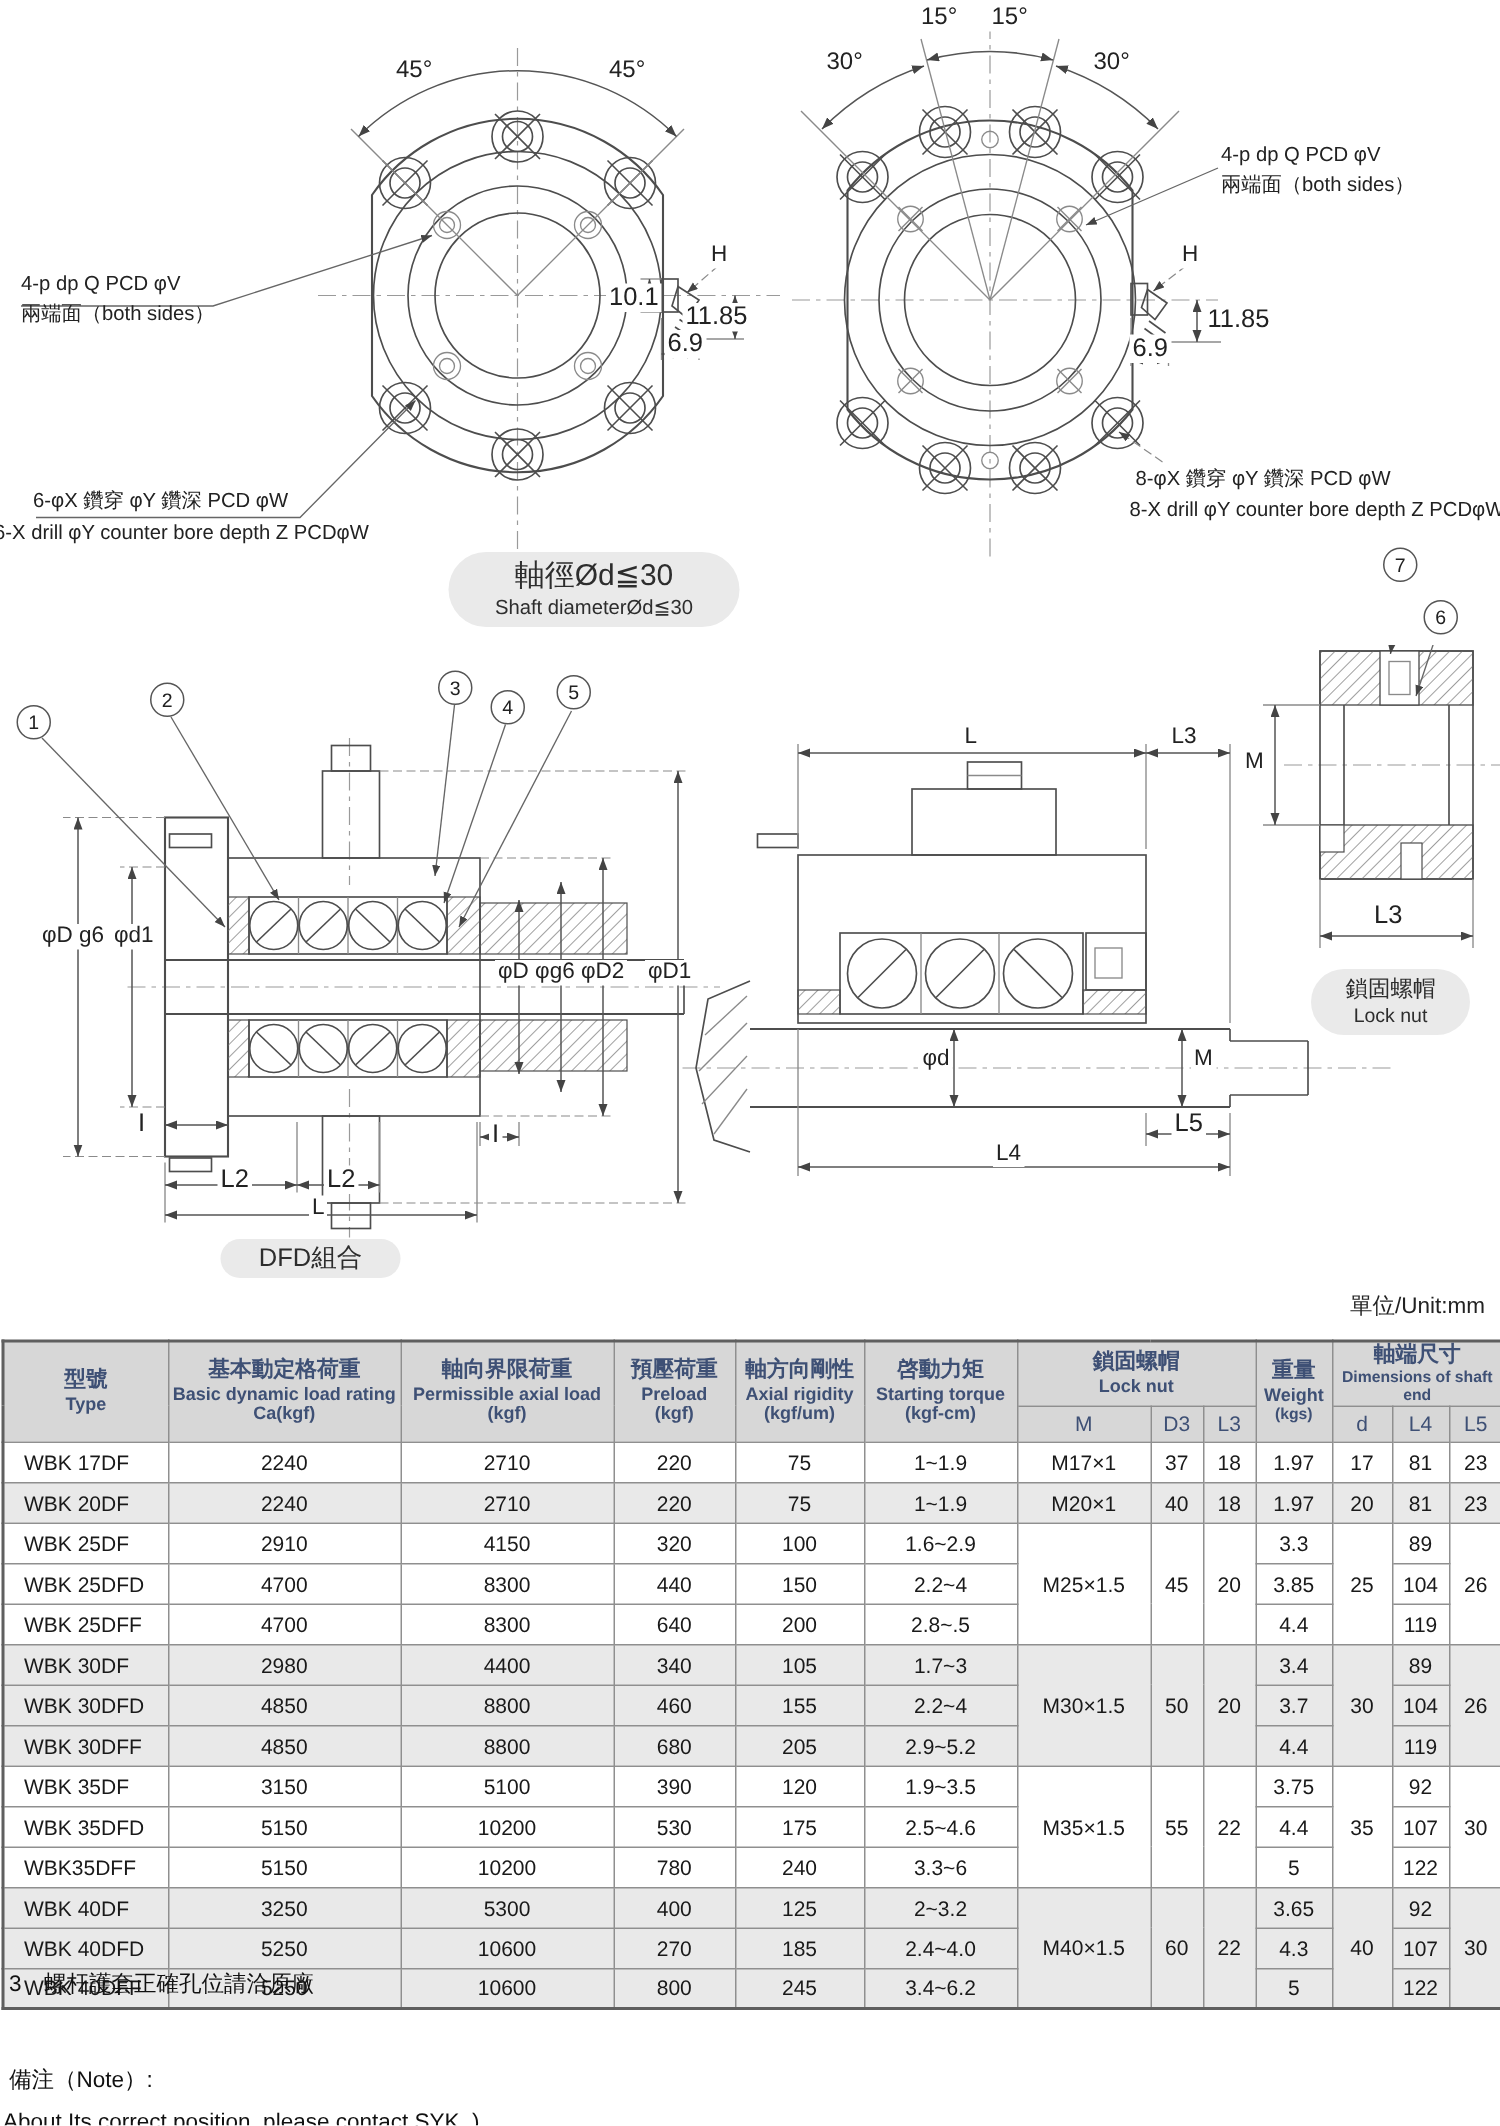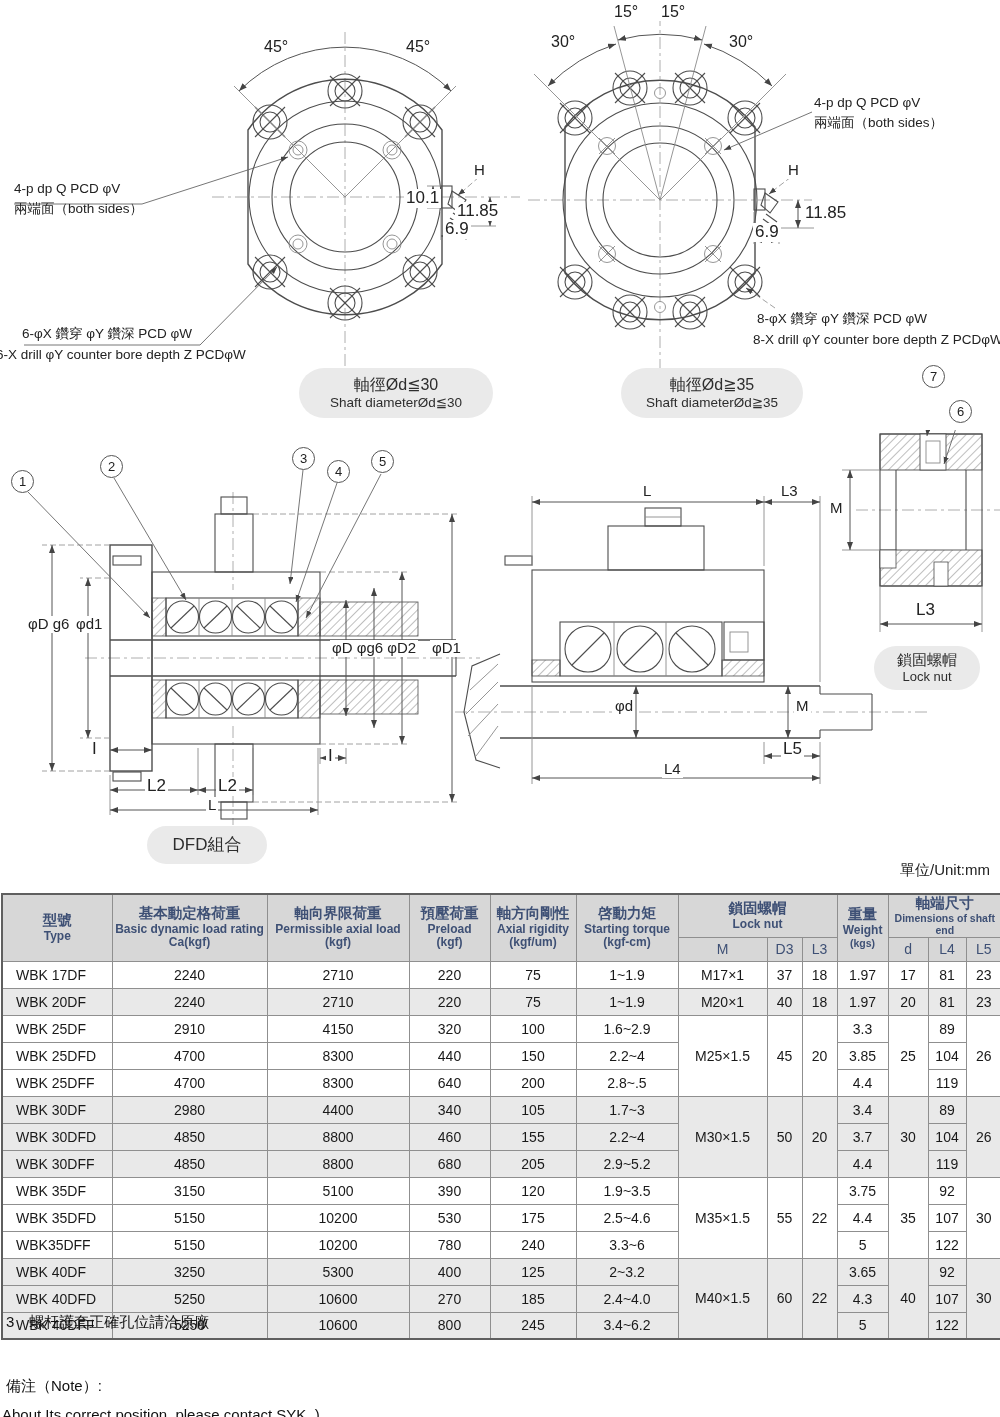--- a/index.html
+++ b/index.html
@@ -15,21 +15,21 @@
   .ext{stroke:#8a8a8a;stroke-width:0.8;stroke-dasharray:6 3;fill:none}
   .lead{stroke:#666;stroke-width:0.9;fill:none}
   .lbl{position:absolute;white-space:nowrap;font-size:13.5px;color:#222;line-height:1.3}
   .dim{position:absolute;white-space:nowrap;font-size:17px;color:#222;background:#fff;padding:0 2px;line-height:1.1}
   .big{font-size:15px}
   .ang{position:absolute;font-size:16px;color:#222;background:#fff;padding:0 2px}
   .callout{position:absolute;width:23px;height:23px;border:1.4px solid #555;border-radius:50%;
            background:#fff;font-size:13px;display:flex;align-items:center;justify-content:center;color:#222}
   .badge{position:absolute;background:#eaeaea;border-radius:26px;display:flex;flex-direction:column;
          align-items:center;justify-content:center;text-align:center;line-height:1.25}
-  .badge .b1{font-size:16px;color:#2d2d2d}
+  .badge .b1{font-size:20px;color:#2d2d2d}
   .badge .b2{font-size:13.5px;color:#2d2d2d}
   #unit-label{position:absolute;left:820px;top:861px;width:170px;text-align:right;font-size:15px;color:#222}
   
   #spec-table{position:absolute;left:1px;top:893px;width:997px;border-collapse:collapse;
               table-layout:fixed;border:2px solid #5f5f5f}
   #spec-table th,#spec-table td{border:1px solid #8f8f8f;text-align:center;vertical-align:middle;padding:0}
   #spec-table thead th{background:#d7d7d7}
   #spec-table thead tr:first-child th{height:34px}
   #spec-table thead tr:last-child th{height:24px}
   .h-cjk{display:block;font-size:14.5px;font-weight:bold;color:#3e5075;line-height:1.2}
@@ -232,24 +232,20 @@
   <span class="dim big" style="left:786px;top:162px">H</span>
   <span class="dim" style="left:803px;top:204px">11.85</span>
   <span class="dim" style="left:753px;top:223px">6.9</span>
   <span class="lbl" style="left:757px;top:310px">8-φX 鑽穿 φY 鑽深 PCD φW</span>
   <span class="lbl" style="left:753px;top:331px">8-X drill φY counter bore depth Z PCDφW</span>
 
   <div class="badge" style="left:299px;top:368px;width:194px;height:50px">
     <span class="b1">軸徑Ød≦30</span>
     <span class="b2">Shaft diameterØd≦30</span>
   </div>
-  <div class="badge" style="left:621px;top:368px;width:182px;height:50px">
-    <span class="b1">軸徑Ød≧35</span>
-    <span class="b2">Shaft diameterØd≧35</span>
-  </div>
 
   <svg style="top:430px" width="1000" height="455" viewBox="0 430 1000 455">
     <defs>
       <marker id="arB" markerWidth="9" markerHeight="8" refX="8" refY="3" orient="auto-start-reverse">
         <path d="M0,0 L8,3 L0,6 Z" fill="#444"></path>
       </marker>
       <pattern id="htB" patternUnits="userSpaceOnUse" width="6" height="6" patternTransform="rotate(45)">
         <line x1="0" y1="0" x2="0" y2="6" stroke="#8a8a8a" stroke-width="1.1"></line>
       </pattern>
     </defs>
@@ -432,21 +428,21 @@
   <span class="dim big" style="left:641px;top:483px">L</span>
   <span class="dim big" style="left:779px;top:483px">L3</span>
   <span class="dim big" style="left:613px;top:698px">φd</span>
   <span class="dim big" style="left:794px;top:698px">M</span>
   <span class="dim" style="left:781px;top:740px">L5</span>
   <span class="dim big" style="left:662px;top:761px">L4</span>
 
   <span class="dim big" style="left:828px;top:500px">M</span>
   <span class="dim big" style="left:914px;top:601px;font-size:17px">L3</span>
 
-  <div class="badge" style="left:147px;top:826px;width:120px;height:38px">
+  <div class="badge" style="left:147px;top:826px;width:120px;height:26px">
     <span class="b1" style="font-size:17px">DFD組合</span>
   </div>
   <div class="badge" style="left:874px;top:646px;width:106px;height:44px">
     <span class="b1" style="font-size:15px">鎖固螺帽</span>
     <span class="b2" style="font-size:13px">Lock nut</span>
   </div>
 
   <span id="unit-label">單位/Unit:mm</span>
 
   <table id="spec-table">

